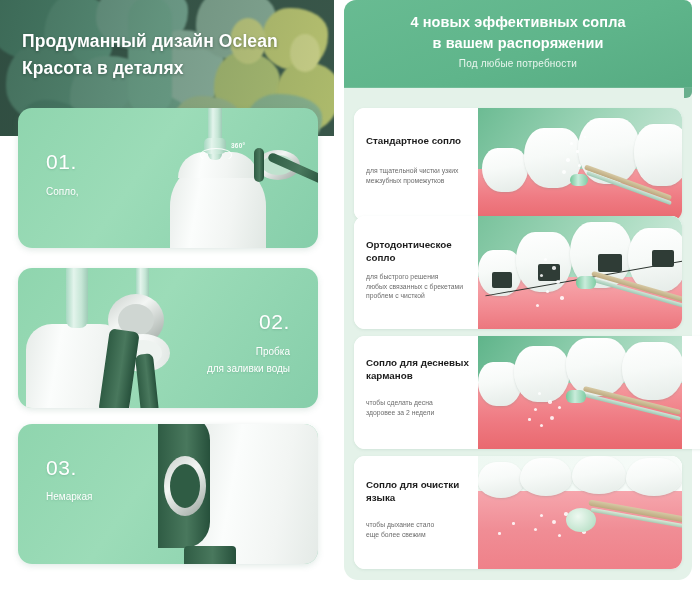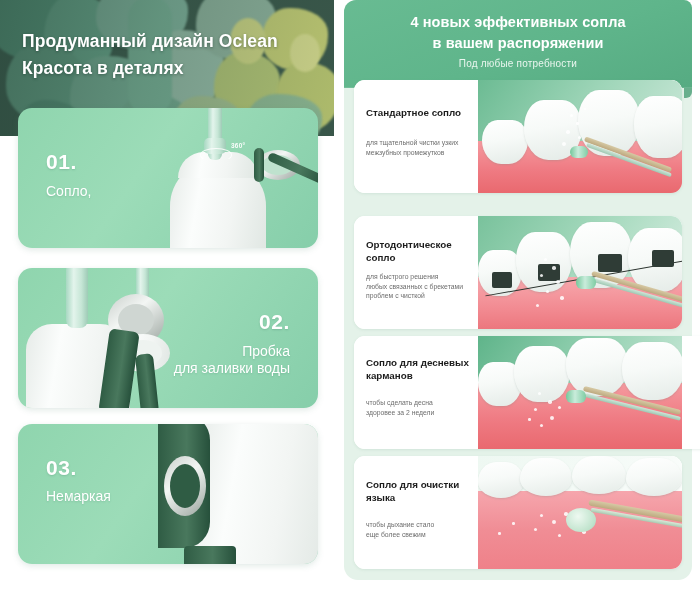--- a/index.html
+++ b/index.html
@@ -27,25 +27,25 @@
     text-shadow:0 1px 3px rgba(20,45,35,.45);
   }
 
   .card{
     position:absolute;left:18px;width:300px;height:140px;
     border-radius:14px;overflow:hidden;
     background:linear-gradient(125deg,#8fd5ae 0%,#9cdcb8 42%,#86ceaa 100%);
     box-shadow:0 2px 6px rgba(90,140,115,.18);
   }
   .card .num{
-    position:absolute;color:#fff;font-size:21px;font-weight:700;letter-spacing:.6px;
+    position:absolute;color:#fff;font-size:21px;font-weight:400;letter-spacing:.6px;
     text-shadow:0 1px 2px rgba(60,120,95,.25);
   }
   .card .cap{
-    position:absolute;color:#fff;font-size:14px;line-height:17px;font-weight:400;
+    position:absolute;color:#fff;font-size:10px;line-height:17px;font-weight:400;
     text-shadow:0 1px 2px rgba(60,120,95,.22);
   }
   #card01{top:108px;}
   #card01 .num{left:28px;top:42px;}
   #card01 .cap{left:28px;top:75px;width:170px;}
   #card02{top:268px;}
   #card02 .num{right:28px;top:42px;text-align:right;}
   #card02 .cap{right:28px;top:75px;width:190px;text-align:right;}
   #card03{top:424px;}
   #card03 .num{left:28px;top:32px;}
@@ -128,21 +128,21 @@
   .tip-foot{position:absolute;left:20px;top:95px;width:9px;height:9px;border-radius:2px;
     background:linear-gradient(90deg,#73c79a,#c9ecdb 45%,#7fcda4);}
   .tip-bend{position:absolute;left:20px;top:10px;width:10px;height:22px;
     border-left:4px solid #8ed8ac;border-top:4px solid #a9e2c3;
     border-radius:10px 0 0 0;transform:rotate(18deg);}
   .tip-ball{position:absolute;left:16px;top:6px;width:17px;height:17px;border-radius:50%;
     background:radial-gradient(circle at 35% 32%,#e7f8ef,#a3ddbf 70%,#7ecba1);}
   .tip-brush{position:absolute;left:20px;top:4px;width:10px;height:12px;border-radius:5px;
     background:linear-gradient(180deg,#fdfefd,#e8f6ef);transform:rotate(16deg);}
 
-  #nz1{top:80px;}
+  #nz1{top:108px;}
   #nz2{top:216px;}
   #nz3{top:336px;padding-left:44px;}
   #nz4{top:456px;}
 </style>
 </head>
 <body>
 
 <div class="page">
 
   <div class="left">

